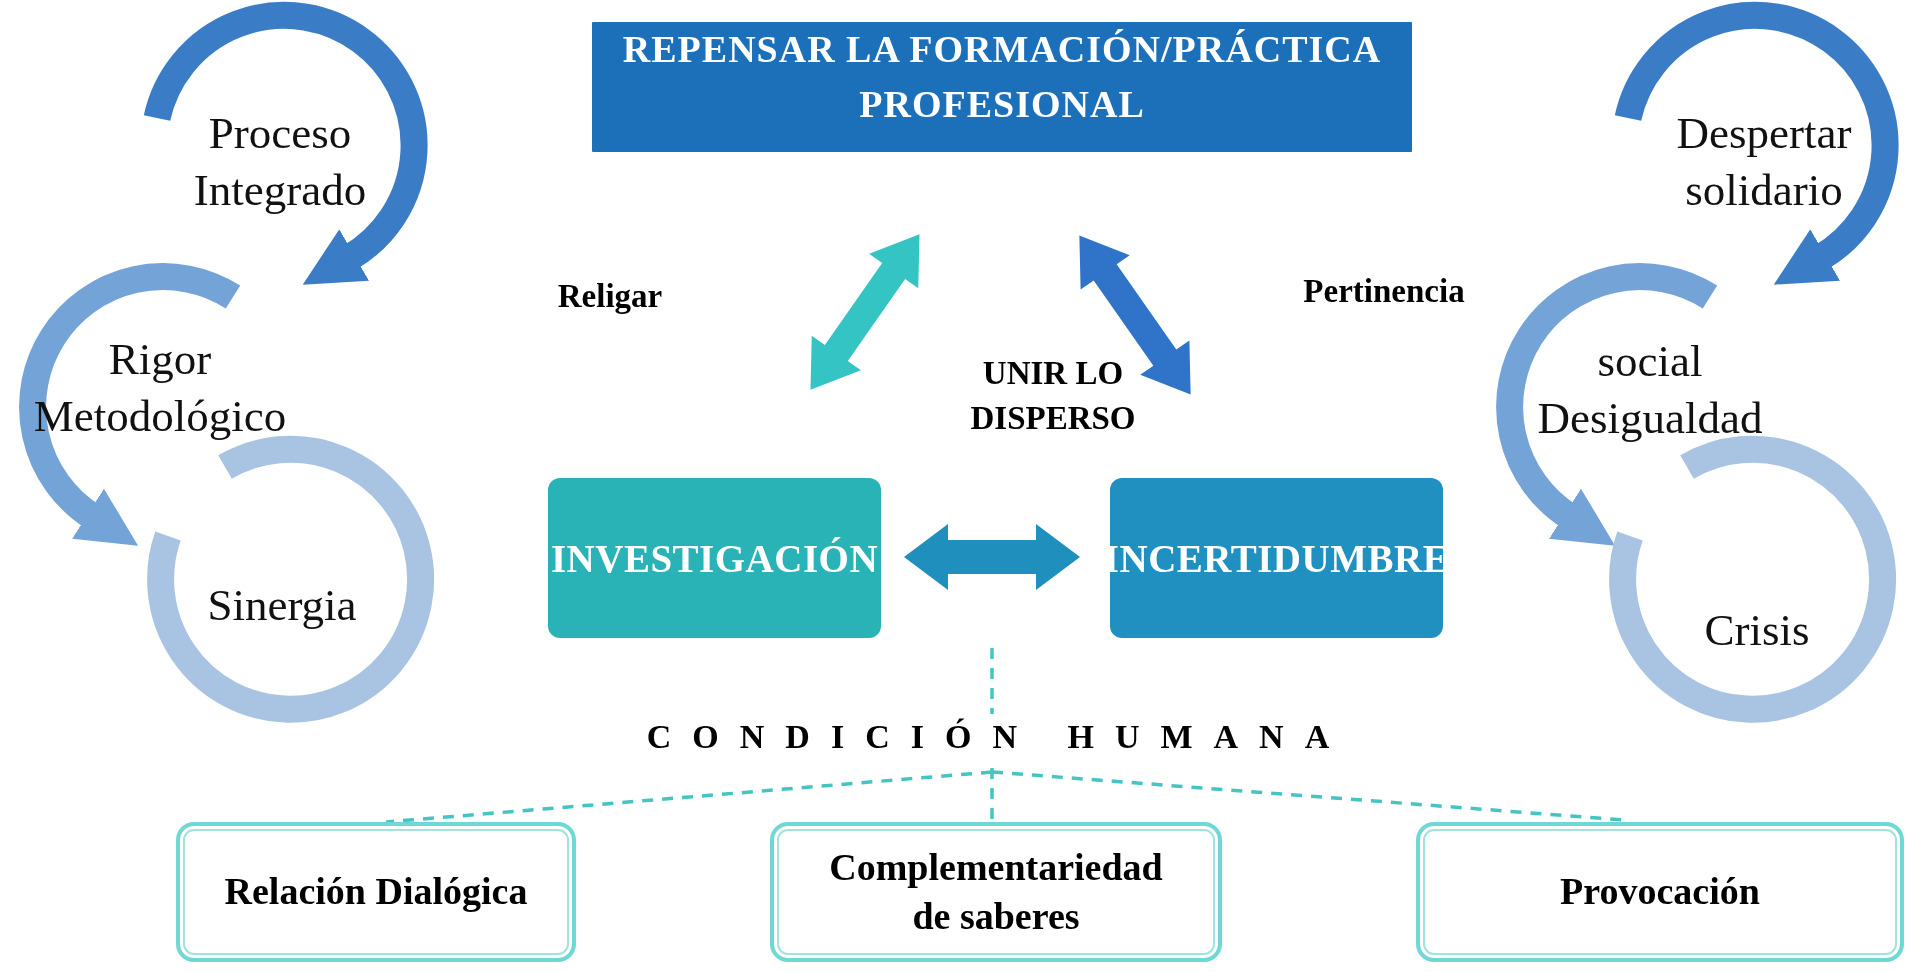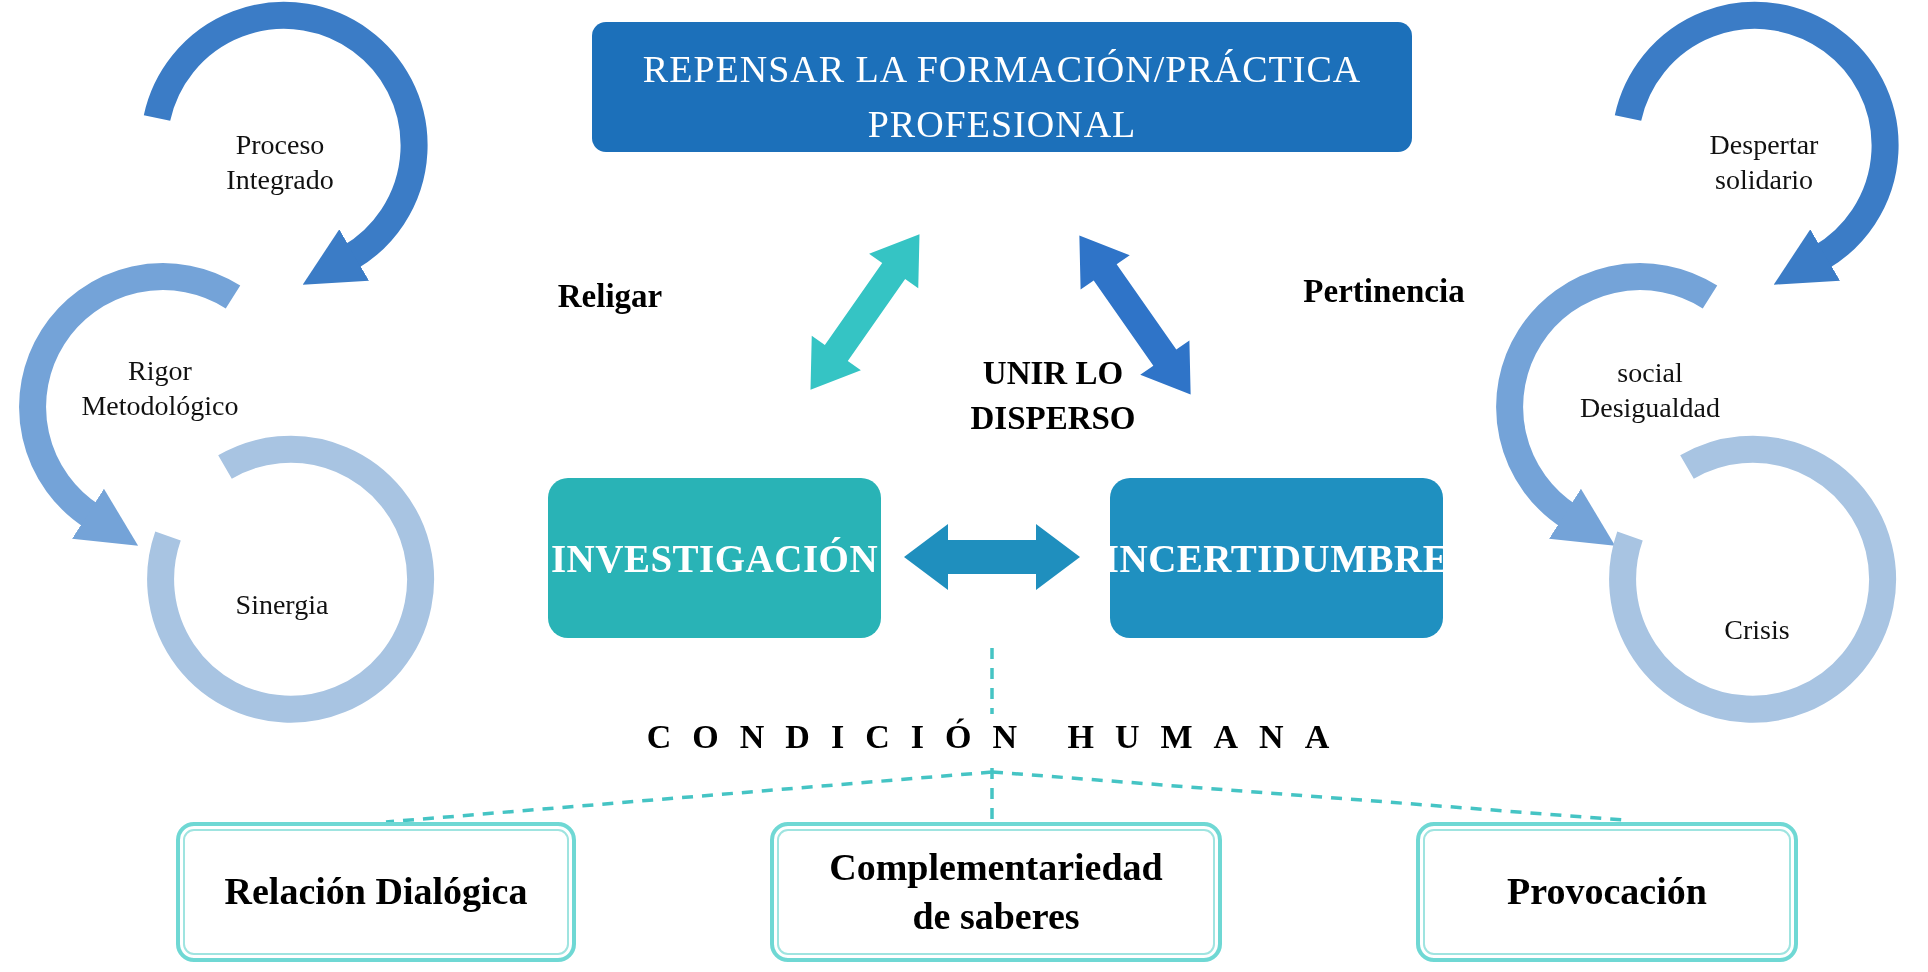--- a/index.html
+++ b/index.html
@@ -7,50 +7,50 @@
     position:relative;width:1928px;height:972px;background:#ffffff;overflow:hidden;
     font-family:"Liberation Serif","DejaVu Serif",serif;
   }
   .layer{position:absolute;left:0;top:0;z-index:1;}
   .pos{
     position:absolute;transform:translate(-50%,-50%);
     text-align:center;white-space:nowrap;z-index:3;color:#000;
   }
   .bold{font-weight:bold;}
   .lbl-md{font-size:33px;}
-  .cycle-lbl{font-size:28px;line-height:1.26;color:#111;}
+  .cycle-lbl{font-size:45px;line-height:1.26;color:#111;}
   .unir{font-size:33px;line-height:1.35;}
   .condicion{
     font-size:34px;letter-spacing:21px;padding:4px 8px 4px 29px;
     background:#ffffff;
   }
   .top-box{
     position:absolute;left:592px;top:22px;width:820px;height:130px;z-index:2;
-    background:#1C70BA;border-radius:14px;
-    display:flex;align-items:flex-end;justify-content:center;text-align:center;
-    color:#ffffff;font-weight:normal;font-size:38px;line-height:1.45;letter-spacing:1px;
+    background:#1C70BA;border-radius:1px;
+    display:flex;align-items:flex-start;justify-content:center;text-align:center;
+    color:#ffffff;font-weight:bold;font-size:38px;line-height:1.45;letter-spacing:1px;
     padding:0 30px;box-sizing:border-box;
   }
   .mid-box{
     position:absolute;top:478px;width:333px;height:160px;z-index:2;
-    border-radius:20px;display:flex;align-items:center;justify-content:center;
+    border-radius:12px;display:flex;align-items:center;justify-content:center;
     color:#ffffff;font-weight:bold;font-size:39px;letter-spacing:0.5px;text-align:center;
   }
   .inv{left:548px;background:#29B3B6;}
   .inc{left:1110px;background:#1F90C0;}
   .bottom-box{
     position:absolute;top:822px;height:140px;z-index:2;box-sizing:border-box;
     background:#ffffff;border:4px solid #6FD8D4;border-radius:18px;
     box-shadow:inset 0 0 0 3px #ffffff, inset 0 0 0 5px #9FE4E0;
     display:flex;flex-direction:column;align-items:center;justify-content:center;
     font-weight:bold;font-size:38px;line-height:1.3;text-align:center;color:#000;
   }
   .bb-left{left:176px;width:400px;}
   .bb-center{left:770px;width:452px;}
-  .bb-right{left:1416px;width:382px;}
+  .bb-right{left:1416px;width:488px;}
 </style>
 </head>
 <body>
 
 <div class="canvas">
 
   <svg class="layer" width="1928" height="972" viewBox="0 0 1928 972">
     <defs>
       <marker id="head-dark" viewBox="0 0 10 10" refX="1" refY="5" markerWidth="2.2" markerHeight="2.2" orient="auto">
         <path d="M0,0 L10,5 L0,10 Z" fill="#3B7CC6"></path>

